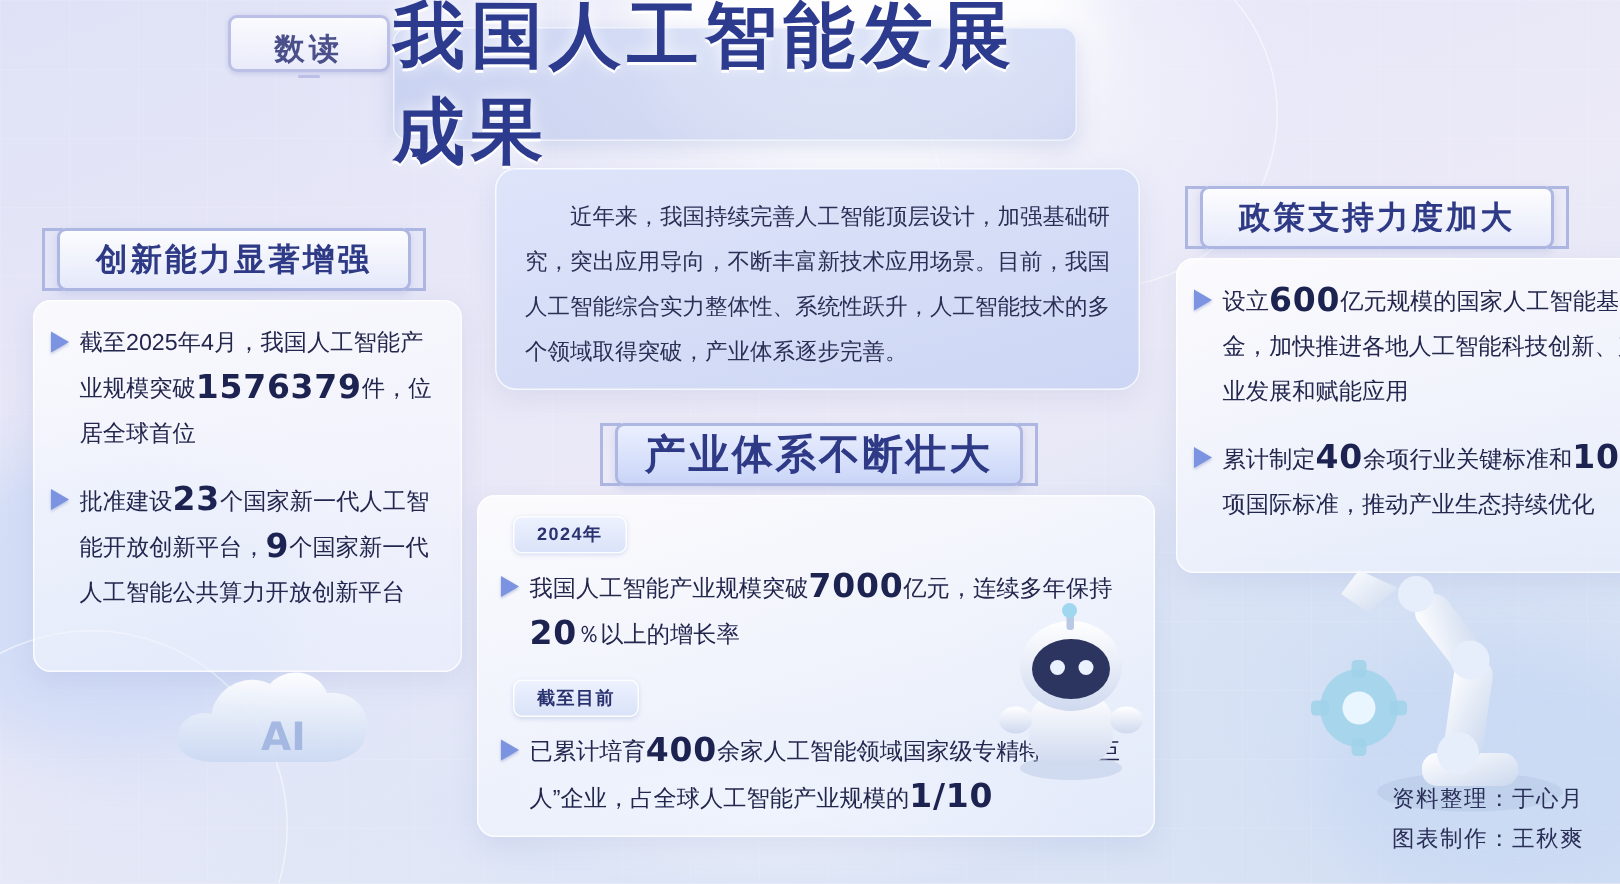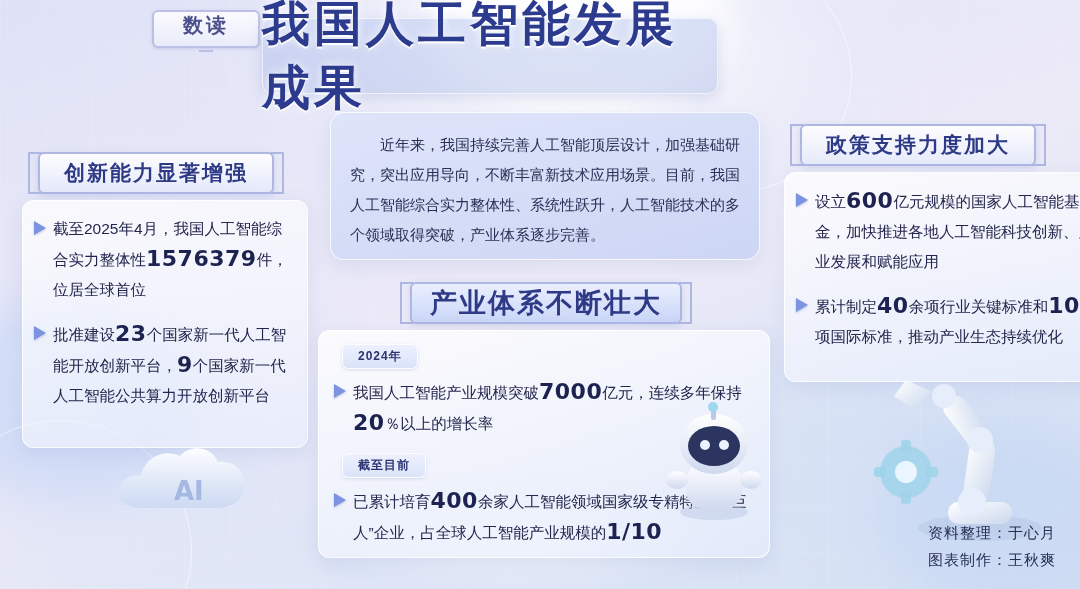--- a/index.html
+++ b/index.html
@@ -29,21 +29,21 @@
     position:absolute;border-radius:50%;
     pointer-events:none;filter:blur(18px);
   }
   .ring{
     position:absolute;border-radius:50%;border:1px solid rgba(255,255,255,.55);
     pointer-events:none;
   }
   
   .badge-shudu{
     position:absolute;left:152px;top:10px;width:104px;height:34px;
-    display:flex;align-items:flex-start;justify-content:center;
+    display:flex;align-items:flex-end;justify-content:center;
     border:2px solid #bcbfe6;border-radius:6px;
     background:linear-gradient(180deg,rgba(255,255,255,.85),rgba(236,238,252,.7));
     color:#4b4f8a;font-size:20px;font-weight:bold;letter-spacing:3px;
     box-shadow:0 1px 3px rgba(120,130,190,.25);
   }
   .badge-shudu:before,.badge-shudu:after{
     content:"";position:absolute;top:-2px;width:14px;height:38px;
     border-top:2px solid #bcbfe6;border-bottom:2px solid #bcbfe6;
   }
   .main-title{
@@ -162,21 +162,21 @@
     <p>近年来，我国持续完善人工智能顶层设计，加强基础研究，突出应用导向，不断丰富新技术应用场景。目前，我国人工智能综合实力整体性、系统性跃升，人工智能技术的多个领域取得突破，产业体系逐步完善。</p>
   </div>
 
   <div class="pill" id="pill-innov">
     <span>创新能力显著增强</span>
   </div>
   <div class="panel" id="panel-innov">
     <div id="innovation-items">
         <div class="item">
           <div class="arrow"></div>
-          <div class="txt"><span class="">截至2025年4月，我国人工智能综合实力整体性</span><span class="num">1576379</span><span class="">件，位居全球首位</span></div>
+          <div class="txt"><span class="">截至2025年4月，我国人工智能产业规模突破</span><span class="num">1576379</span><span class="">件，位居全球首位</span></div>
         </div>
         <div class="item">
           <div class="arrow"></div>
           <div class="txt"><span class="">批准建设</span><span class="num">23</span><span class="">个国家新一代人工智能开放创新平台，</span><span class="num">9</span><span class="">个国家新一代人工智能公共算力开放创新平台</span></div>
         </div>
       </div>
   </div>
 
   <div class="pill" id="pill-policy">
     <span>政策支持力度加大</span>

